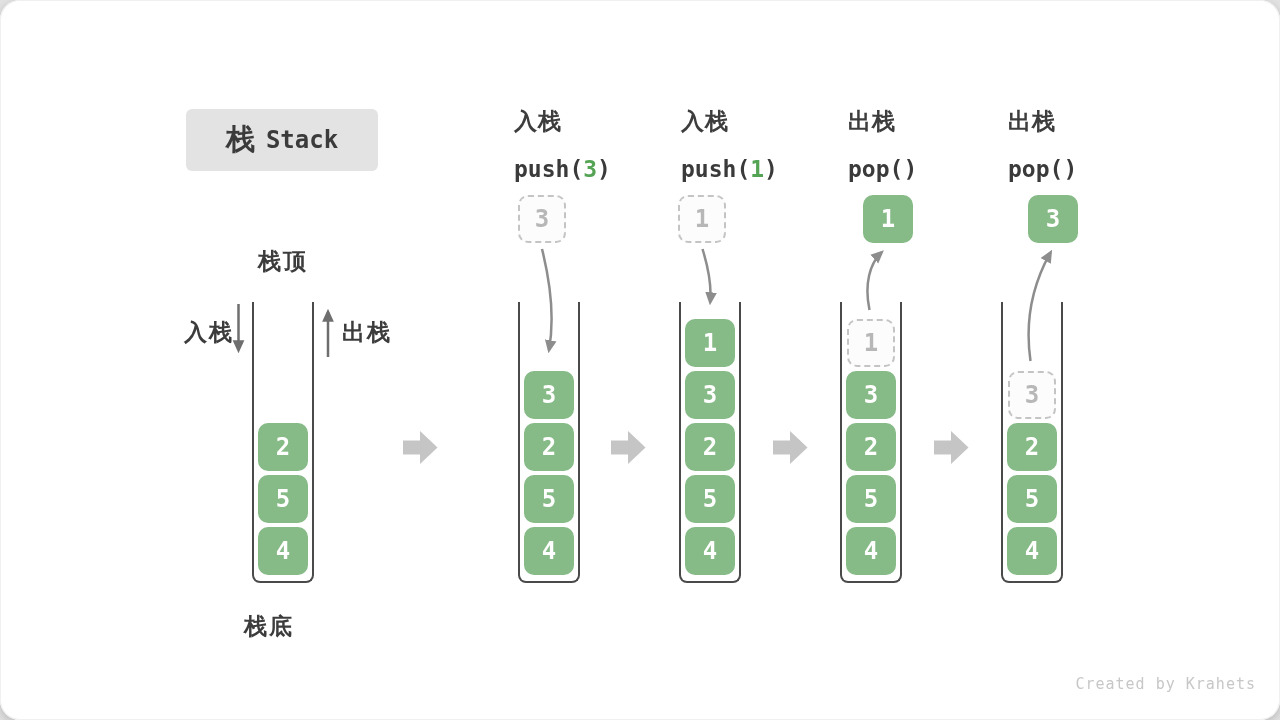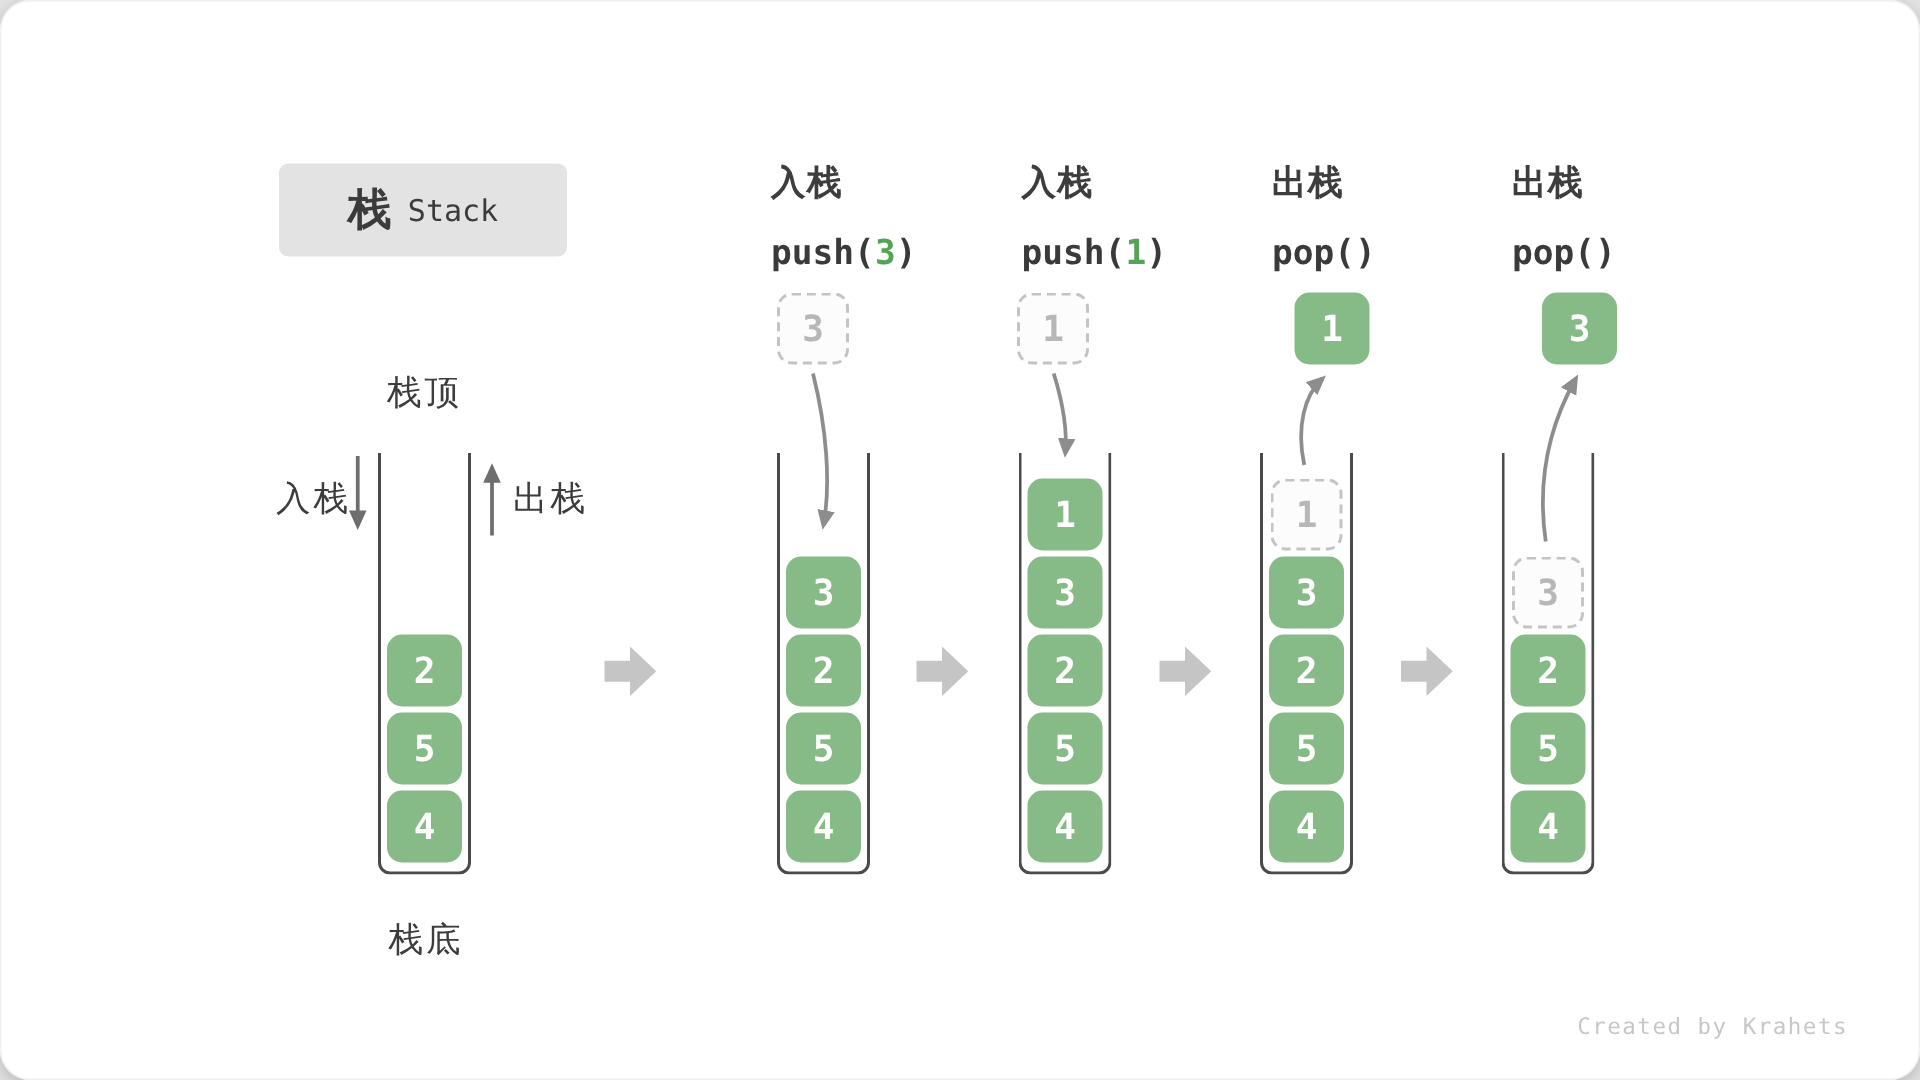--- a/index.html
+++ b/index.html
@@ -5,42 +5,42 @@
   html,body{margin:0;padding:0;background:#e2e2e2;}
   .stage{position:relative;width:1280px;height:720px;overflow:hidden;
          font-family:"DejaVu Sans","Liberation Sans",sans-serif;}
   .card{position:absolute;inset:0;background:#ffffff;border-radius:20px;
         box-shadow:0 3px 10px rgba(0,0,0,.18), inset 0 0 0 1px #f0f0f0;}
   .title-box{position:absolute;left:186px;top:109px;width:192px;height:62px;
              background:#e3e3e3;border-radius:6px;display:flex;align-items:center;
              justify-content:center;gap:11px;color:#3b3b3b;}
   .title-cn{font-size:29px;font-weight:bold;}
   .title-en{font-family:"DejaVu Sans Mono","Liberation Mono",monospace;
-            font-size:20px;font-weight:400;}
-  .cjk-label{position:absolute;font-size:23px;font-weight:normal;color:#3c3c3c;
+            font-size:24px;font-weight:700;}
+  .cjk-label{position:absolute;font-size:23px;font-weight:bold;color:#3c3c3c;
              letter-spacing:2px;white-space:nowrap;}
   .op-label{position:absolute;color:#3d3d3d;white-space:nowrap;}
   .op-cn{font-size:23px;font-weight:bold;letter-spacing:1px;}
   .op-code{margin-top:19px;font-family:"DejaVu Sans Mono","Liberation Mono",monospace;
            font-size:23px;font-weight:600;color:#3a3a3a;}
   .op-code .arg{color:#55a455;font-weight:bold;}
   .stack-frame{position:absolute;top:302px;width:62px;height:281px;box-sizing:border-box;
                border-left:2.5px solid #4a4a4a;border-right:2.5px solid #4a4a4a;
                border-bottom:2.5px solid #4a4a4a;border-radius:0 0 8px 8px;}
   .box{position:absolute;width:50px;height:48px;background:#86ba86;border-radius:10px;
        display:flex;align-items:center;justify-content:center;color:#ffffff;
        font-family:"DejaVu Sans Mono","Liberation Mono",monospace;
        font-size:24px;font-weight:bold;}
   .ghost{position:absolute;width:48px;height:48px;box-sizing:border-box;
          background:#fcfcfc;border:2px dashed #c4c4c4;border-radius:10px;
          display:flex;align-items:center;justify-content:center;color:#b7b7b7;
          font-family:"DejaVu Sans Mono","Liberation Mono",monospace;
          font-size:24px;font-weight:600;}
   .overlay{position:absolute;inset:0;pointer-events:none;}
-  .watermark{position:absolute;right:48px;top:675px;
+  .watermark{position:absolute;right:24px;top:675px;
              font-family:"DejaVu Sans Mono","Liberation Mono",monospace;
              font-size:15px;color:#c7c7c7;letter-spacing:1px;}
 </style>
 </head>
 <body>
 
 <div class="stage">
   <div class="card"></div>
 
   <div class="title-box">
@@ -59,21 +59,21 @@
   <div class="op-label" style="left:848px;top:106px;">
     <div class="op-cn">出栈</div>
     <div class="op-code"><span>pop(</span><span class="arg"></span><span>)</span></div>
   </div>
   <div class="op-label" style="left:1008px;top:106px;">
     <div class="op-cn">出栈</div>
     <div class="op-code"><span>pop(</span><span class="arg"></span><span>)</span></div>
   </div>
 
   <div class="cjk-label" style="left:258px;top:246px;">栈顶</div>
-  <div class="cjk-label" style="left:259px;top:611px;">栈底</div>
+  <div class="cjk-label" style="left:244px;top:611px;">栈底</div>
   <div class="cjk-label" style="left:184px;top:317px;">入栈</div>
   <div class="cjk-label" style="left:342px;top:317px;">出栈</div>
 
   <div class="stack-frame" style="left:252px;"></div>
   <div class="stack-frame" style="left:518px;"></div>
   <div class="stack-frame" style="left:679px;"></div>
   <div class="stack-frame" style="left:840px;"></div>
   <div class="stack-frame" style="left:1001px;"></div>
 
   <div class="box" style="left:258px;top:423px;">2</div>

